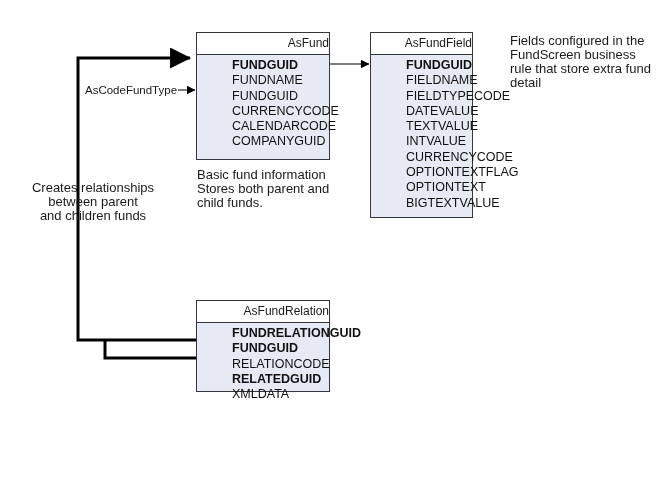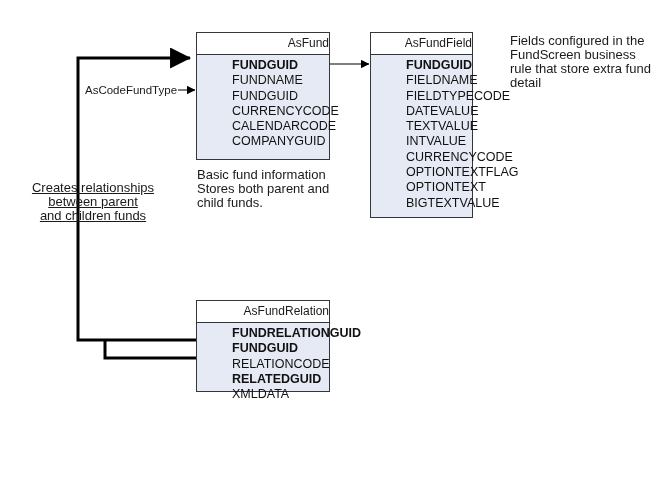--- a/index.html
+++ b/index.html
@@ -53,21 +53,20 @@
   .note {
     position: absolute;
     font-size: 13px;
     line-height: 14px;
     color: #1a1a1a;
     z-index: 3;
     white-space: pre-line;
   }
   .note.center {
     text-align: center;
-    text-decoration: underline;
   }
   .edge-label {
     position: absolute;
     font-size: 11.5px;
     line-height: 14px;
     color: #1a1a1a;
     background: #ffffff;
     padding: 0 1px;
     z-index: 3;
     white-space: nowrap;

